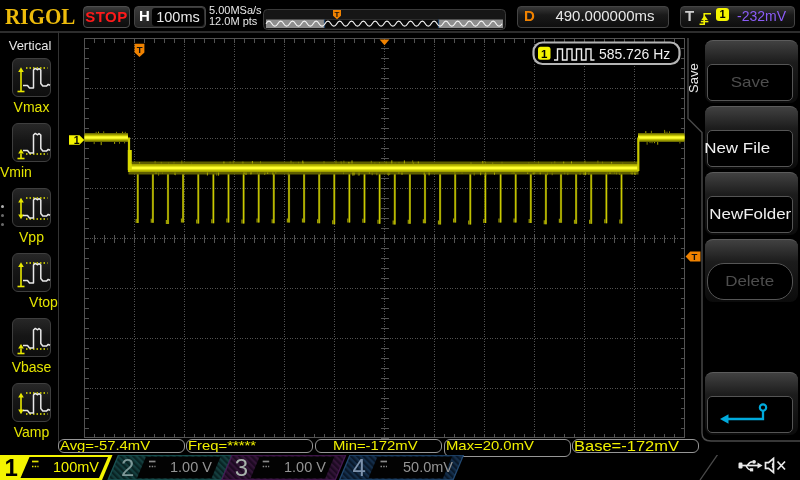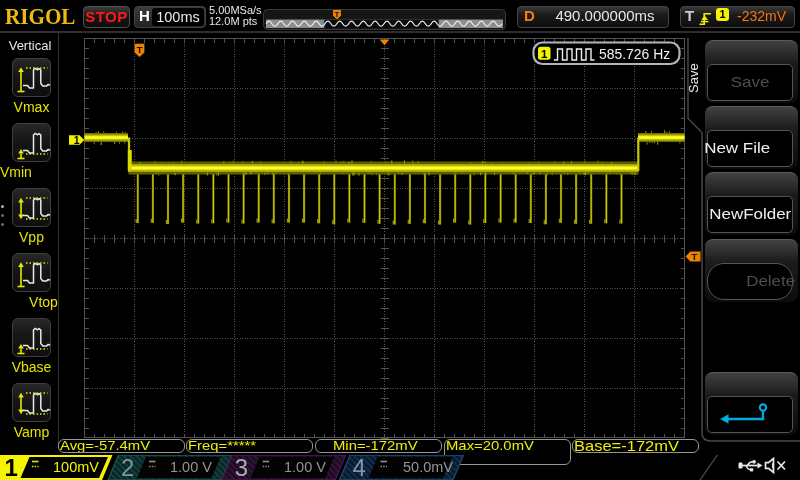--- a/index.html
+++ b/index.html
@@ -82,21 +82,21 @@
 <div style="position:absolute;left:524px;top:7px;color:#f08200;font-weight:bold;font-size:15px">D</div>
 <div style="position:absolute;left:545px;top:7px;width:120px;text-align:center;color:#e8e8e8;font-size:15px">490.000000ms</div>
 <div style="position:absolute;left:680px;top:6px;width:115px;height:22px;border-radius:4px;background:linear-gradient(180deg,#383838,#1a1a1a 40%,#0e0e0e);border:1px solid #444;box-sizing:border-box"></div>
 <div style="position:absolute;left:685px;top:7px;color:#cfcfcf;font-weight:bold;font-size:15px">T</div>
 <svg style="position:absolute;left:699px;top:10px" width="14" height="16">
     <path d="M0.5,14.2 H5.2 V3.8 H12" stroke="#f0f000" stroke-width="1.6" fill="none"></path>
     <path d="M1.8,11.6 H9.4" stroke="#f0f000" stroke-width="1.5"></path>
     <polygon points="2.3,10 8.9,10 5.6,5.2" fill="#f0f000"></polygon>
   </svg>
 <div style="position:absolute;left:716px;top:8px;width:13px;height:13px;border-radius:3px;background:#f4f400;color:#000;font-weight:bold;font-size:11px;text-align:center;line-height:13px">1</div>
-<div style="position:absolute;left:737px;top:8px;color:#f97316;font-size:14px">-232mV</div>
+<div style="position:absolute;left:737px;top:8px;color:#8b5cf6;font-size:14px">-232mV</div>
 <div style="position:absolute;left:58px;top:31px;width:1px;height:416px;background:#333"></div>
 <div style="position:absolute;left:0;top:38px;width:60px;text-align:center;font-size:13px;color:#e8e8e8">Vertical</div>
 <div style="position:absolute;left:12px;top:58px;width:39px;height:39px;border-radius:6px;border:1px solid #3e3e3e;background:linear-gradient(180deg,#272727,#161616 45%,#0e0e0e);box-sizing:border-box;padding:1px 0 0 1px"><svg width="37" height="36" viewBox="0 0 37 36">
       <line x1="12" y1="8" x2="33.5" y2="8" stroke="#e8e800" stroke-width="1.5" stroke-dasharray="1.5 2"></line>
       <line x1="3.5" y1="31.5" x2="10.5" y2="31.5" stroke="#e8e800" stroke-width="1.6"></line>
       <line x1="7" y1="11.5" x2="7" y2="31.5" stroke="#e8e800" stroke-width="1.6"></line>
       <polygon points="4.2,11.899999999999999 9.8,11.899999999999999 7,7.3" fill="#e8e800"></polygon>
       <path d="M9,25.5 h4.5 l2,2.5 h4 V10 l1.8,-1.6 2.3,1.4 1.4,-1.2 1.8,1.4 V23.5 l2,2.5 h3.8 l1.6,-1.6 1.8,0.8" stroke="#e9e9e9" stroke-width="1.5" fill="none" stroke-linejoin="round"></path>
     </svg></div>
 <div style="position:absolute;left:0px;top:99px;width:63px;text-align:center;font-size:14px;color:#e4e400">Vmax</div>
@@ -141,34 +141,34 @@
       <polygon points="4.2,24.6 9.8,24.6 7,29.2" fill="#e8e800"></polygon>
       <path d="M9,25.5 h4.5 l2,2.5 h4 V10 l1.8,-1.6 2.3,1.4 1.4,-1.2 1.8,1.4 V23.5 l2,2.5 h3.8 l1.6,-1.6 1.8,0.8" stroke="#e9e9e9" stroke-width="1.5" fill="none" stroke-linejoin="round"></path>
     </svg></div>
 <div style="position:absolute;left:0px;top:424px;width:63px;text-align:center;font-size:14px;color:#e4e400">Vamp</div>
 <div style="position:absolute;left:1px;top:205px;width:3px;height:3px;border-radius:50%;background:#b0b0b0"></div>
 <div style="position:absolute;left:1px;top:214px;width:3px;height:3px;border-radius:50%;background:#6a6a6a"></div>
 <div style="position:absolute;left:1px;top:223px;width:3px;height:3px;border-radius:50%;background:#6a6a6a"></div>
 <div style="position:absolute;left:58px;top:439px;width:127px;height:14px;border:1px solid #969696;border-radius:6px;background:#000;box-sizing:border-box;color:#f0f000;font-size:13.5px;line-height:12px;padding-left:1px;white-space:nowrap;overflow:hidden"><span style="display:inline-block;transform:scaleX(1.1);transform-origin:0 50%">Avg=-57.4mV</span></div>
 <div style="position:absolute;left:186px;top:439px;width:127px;height:14px;border:1px solid #969696;border-radius:6px;background:#000;box-sizing:border-box;color:#f0f000;font-size:13.5px;line-height:12px;padding-left:1px;white-space:nowrap;overflow:hidden"><span style="display:inline-block;transform:scaleX(1.1);transform-origin:0 50%">Freq=*****</span></div>
 <div style="position:absolute;left:315px;top:439px;width:127px;height:14px;border:1px solid #969696;border-radius:6px;background:#000;box-sizing:border-box;color:#f0f000;font-size:13.5px;line-height:12px;padding-left:17px;white-space:nowrap;overflow:hidden"><span style="display:inline-block;transform:scaleX(1.1);transform-origin:0 50%">Min=-172mV</span></div>
-<div style="position:absolute;left:444px;top:439px;width:127px;height:26px;border:1px solid #969696;border-radius:6px;background:#000;box-sizing:border-box;color:#f0f000;font-size:13.5px;line-height:12px;padding-left:1px;white-space:nowrap;overflow:hidden"><span style="display:inline-block;transform:scaleX(1.1);transform-origin:0 50%">Max=20.0mV</span></div>
+<div style="position:absolute;left:444px;top:439px;width:127px;height:18px;border:1px solid #969696;border-radius:6px;background:#000;box-sizing:border-box;color:#f0f000;font-size:13.5px;line-height:12px;padding-left:1px;white-space:nowrap;overflow:hidden"><span style="display:inline-block;transform:scaleX(1.1);transform-origin:0 50%">Max=20.0mV</span></div>
 <div style="position:absolute;left:572px;top:439px;width:127px;height:14px;border:1px solid #969696;border-radius:6px;background:#000;box-sizing:border-box;color:#f0f000;font-size:15px;line-height:12px;padding-left:1px;white-space:nowrap;overflow:hidden"><span style="display:inline-block;transform:scaleX(1.1);transform-origin:0 50%">Base=-172mV</span></div>
 <svg style="position:absolute;left:0;top:0" width="800" height="480">
     <path d="M688,38 V118.5 L702,132.5 V433 Q702,441 711,441 H800" stroke="#4a4a4a" stroke-width="1.4" fill="none"></path>
   </svg>
 <div style="position:absolute;left:686px;top:52px;width:16px;height:52px;color:#e8e8e8;font-size:13px;writing-mode:vertical-rl;transform:rotate(180deg);text-align:center">Save</div>
 <div style="position:absolute;left:705px;top:40px;width:93px;height:63px;border-radius:8px;background:linear-gradient(180deg,#414141,#1c1c1c 35%,#0b0b0b);border-top:1px solid #5c5c5c;box-sizing:border-box"></div>
 <div style="position:absolute;left:707px;top:64px;width:86px;height:37px;border-radius:5px;border:1.5px solid #555;background:#000;box-sizing:border-box;color:#4e4e4e;font-size:15px;line-height:33px;text-align:center"><span style="display:inline-block;transform:scaleX(1.13)">Save</span></div>
 <div style="position:absolute;left:705px;top:106px;width:93px;height:63px;border-radius:8px;background:linear-gradient(180deg,#414141,#1c1c1c 35%,#0b0b0b);border-top:1px solid #5c5c5c;box-sizing:border-box"></div>
 <div style="position:absolute;left:707px;top:130px;width:86px;height:37px;border-radius:5px;border:1.5px solid #555;background:#000;box-sizing:border-box;color:#f0f0f0;font-size:15px;line-height:33px;text-align:left"><span style="display:inline-block;transform:scaleX(1.13)">New File</span></div>
 <div style="position:absolute;left:705px;top:172px;width:93px;height:63px;border-radius:8px;background:linear-gradient(180deg,#414141,#1c1c1c 35%,#0b0b0b);border-top:1px solid #5c5c5c;box-sizing:border-box"></div>
 <div style="position:absolute;left:707px;top:196px;width:86px;height:37px;border-radius:5px;border:1.5px solid #555;background:#000;box-sizing:border-box;color:#f0f0f0;font-size:15px;line-height:33px;text-align:center"><span style="display:inline-block;transform:scaleX(1.13)">NewFolder</span></div>
 <div style="position:absolute;left:705px;top:239px;width:93px;height:63px;border-radius:8px;background:linear-gradient(180deg,#414141,#1c1c1c 35%,#0b0b0b);border-top:1px solid #5c5c5c;box-sizing:border-box"></div>
-<div style="position:absolute;left:707px;top:263px;width:86px;height:37px;border-radius:17px;border:1.5px solid #555;background:#000;box-sizing:border-box;color:#4e4e4e;font-size:15px;line-height:33px;text-align:right"><span style="display:inline-block;transform:scaleX(1.13)">Delete</span></div>
+<div style="position:absolute;left:707px;top:263px;width:86px;height:37px;border-radius:17px;border:1.5px solid #555;background:#000;box-sizing:border-box;color:#4e4e4e;font-size:15px;line-height:33px;text-align:center"><span style="display:inline-block;transform:scaleX(1.13)">Delete</span></div>
 <div style="position:absolute;left:705px;top:372px;width:93px;height:63px;border-radius:8px;background:linear-gradient(180deg,#414141,#1c1c1c 35%,#0b0b0b);border-top:1px solid #5c5c5c;box-sizing:border-box"></div>
 <div style="position:absolute;left:707px;top:396px;width:86px;height:37px;border-radius:5px;border:1.5px solid #555;background:#000;box-sizing:border-box;text-align:center"><svg width="85" height="37">
       <path d="M19,22 H55 V13" stroke="#00aadc" stroke-width="2.3" fill="none"></path>
       <polygon points="12,22 20.5,17.2 20.5,26.8" fill="#00aadc"></polygon>
       <circle cx="55" cy="10.6" r="3.2" fill="none" stroke="#00aadc" stroke-width="2.1"></circle>
     </svg></div>
 <svg style="position:absolute;left:0;top:455px" width="800" height="25">
     <defs>
       <pattern id="h2" width="4.4" height="4.4" patternUnits="userSpaceOnUse" patternTransform="rotate(45)">
         <rect width="4.4" height="4.4" fill="#092323"></rect>

